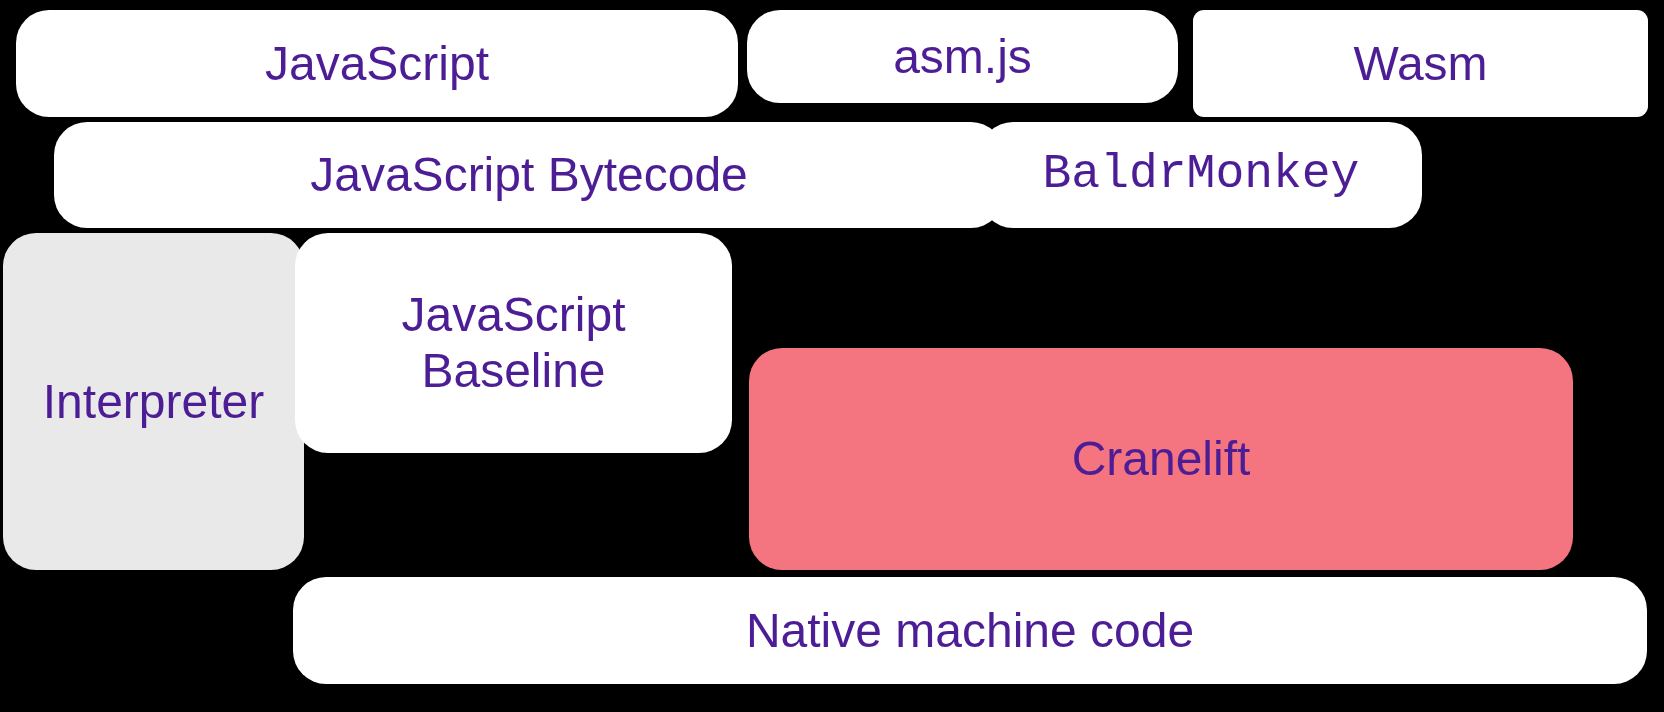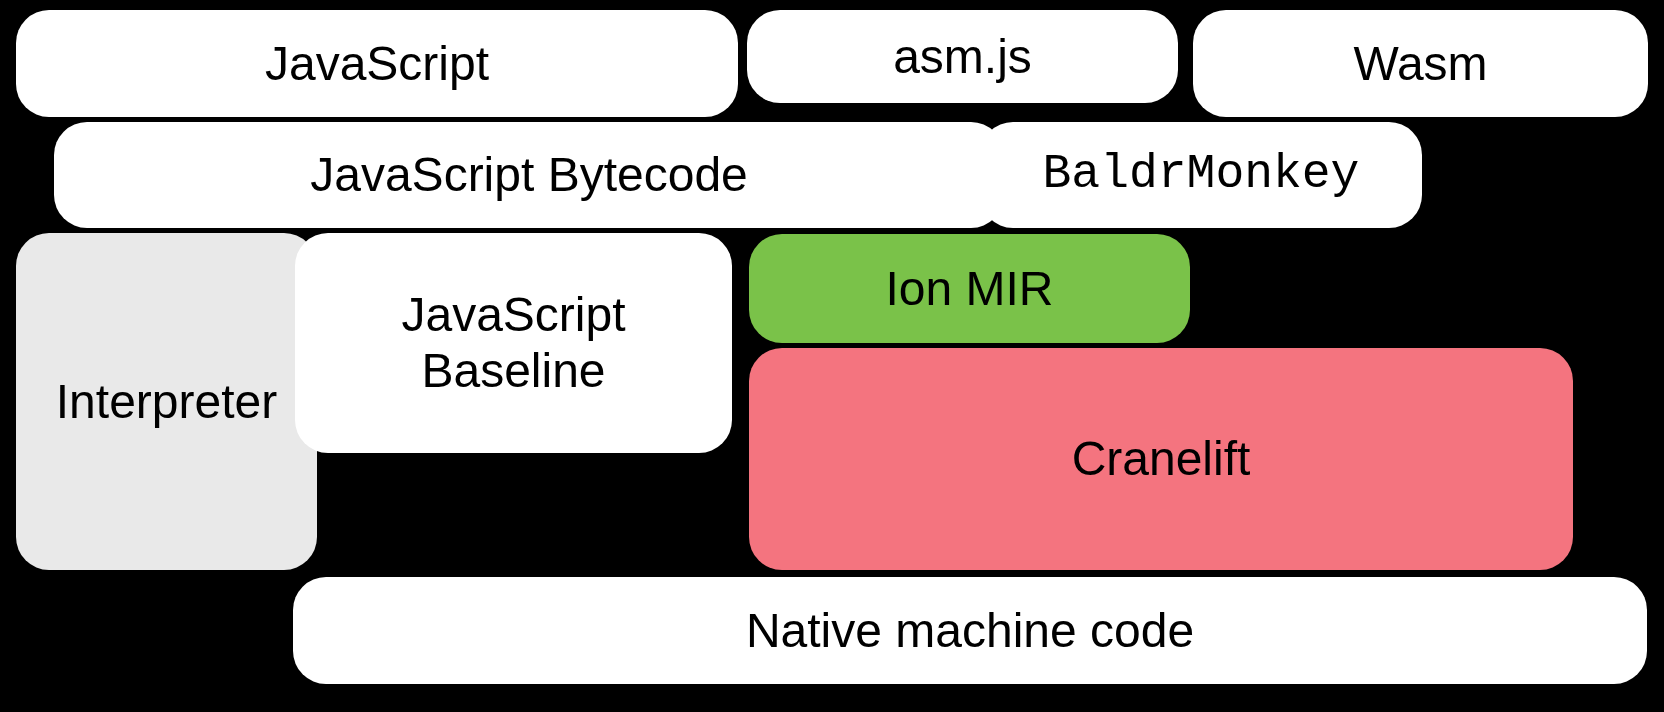--- a/index.html
+++ b/index.html
@@ -19,75 +19,72 @@
     border-radius: 33px;
     display: flex;
     align-items: center;
     justify-content: center;
     box-sizing: border-box;
     background: #fff;
   }
   .box .label {
     font-size: 48px;
     line-height: 1.16;
-    color: #000000;
+    color: #4c1d95;
     text-align: center;
     white-space: pre-line;
     letter-spacing: 0px;
   }
   
   #b-javascript          { left: 16px;  top: 10px;  width: 722px;  height: 107px; }
   #b-asmjs               { left: 747px; top: 10px;  width: 431px;  height: 93px; }
   #b-wasm                { left: 1193px;top: 10px;  width: 455px;  height: 107px; }
   #b-javascript-bytecode { left: 16px;  top: 122px; width: 950px;  height: 106px; margin-left: 38px; }
   #b-baldrmonkey         { left: 980px; top: 122px; width: 442px;  height: 106px; font-family: Liberation Mono, monospace; }
-  #b-interpreter         { left: 16px;  top: 233px; width: 301px;  height: 337px; }
+  #b-interpreter         { left: 3px;  top: 233px; width: 301px;  height: 337px; }
   #b-javascript-baseline { left: 295px; top: 233px; width: 437px;  height: 220px; }
   #b-ion-mir             { left: 749px; top: 234px; width: 441px;  height: 109px; }
   #b-cranelift           { left: 749px; top: 348px; width: 824px;  height: 222px; }
   #b-macro-assembler     { left: 290px; top: 462px; width: 445px;  height: 106px; }
   #b-native-machine-code { left: 293px; top: 577px; width: 1354px; height: 107px; }
 </style>
 </head>
 <body>
 
 <div class="canvas" style="background-color: rgb(0, 0, 0);">
 
   <div class="box" id="b-javascript" style="background-color: rgb(255, 255, 255);">
     <span class="label">JavaScript</span>
   </div>
 
   <div class="box" id="b-asmjs" style="background-color: rgb(255, 255, 255);">
     <span class="label">asm.js</span>
   </div>
 
-  <div class="box" id="b-wasm" style="background-color: rgb(255, 255, 255);">
+  <div class="box" id="b-wasm" style="background-color: rgb(255, 255, 255); border-radius: 11px;">
     <span class="label">Wasm</span>
   </div>
 
   <div class="box" id="b-javascript-bytecode" style="background-color: rgb(255, 255, 255);">
     <span class="label">JavaScript Bytecode</span>
   </div>
 
   <div class="box" id="b-baldrmonkey" style="background-color: rgb(255, 255, 255);">
     <span class="label">BaldrMonkey</span>
   </div>
 
   <div class="box" id="b-interpreter" style="background-color: rgb(233, 233, 233);">
     <span class="label">Interpreter</span>
   </div>
 
   <div class="box" id="b-javascript-baseline" style="background-color: rgb(255, 255, 255);">
     <span class="label">JavaScript
 Baseline</span>
   </div>
 
-  <div class="box" id="b-ion-mir" style="background-color: rgb(122, 194, 73);">
-    <span class="label">Ion MIR</span>
-  </div>
 
   <div class="box" id="b-cranelift" style="background-color: rgb(244, 116, 127);">
     <span class="label">Cranelift</span>
   </div>
 
 
   <div class="box" id="b-native-machine-code" style="background-color: rgb(255, 255, 255);">
     <span class="label">Native machine code</span>
   </div>
 

